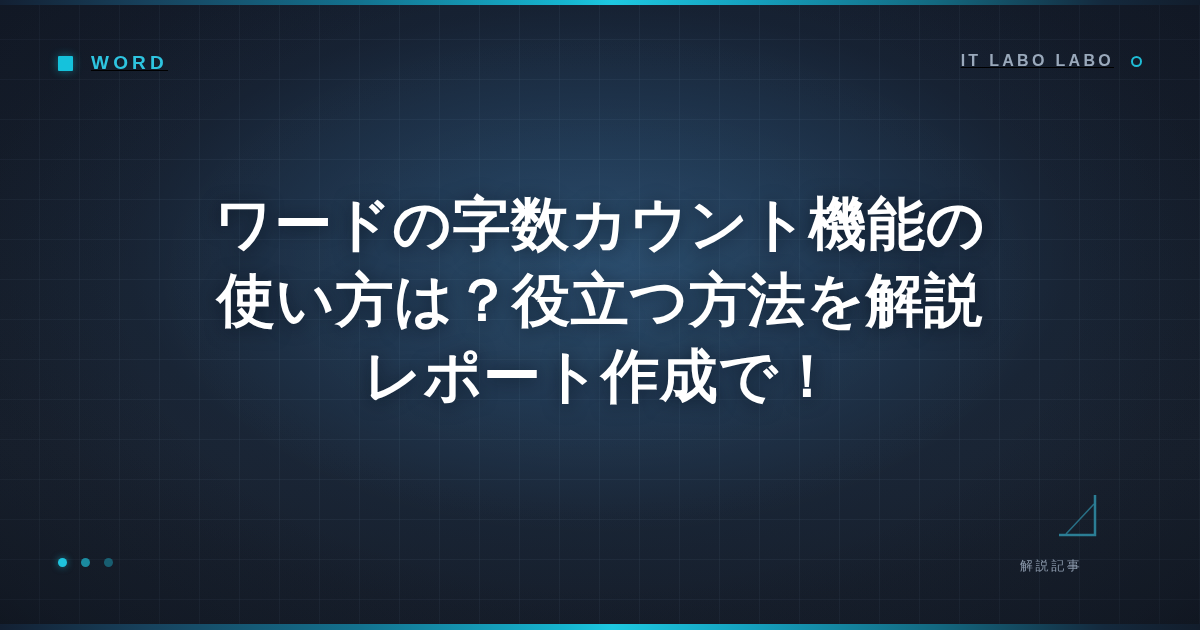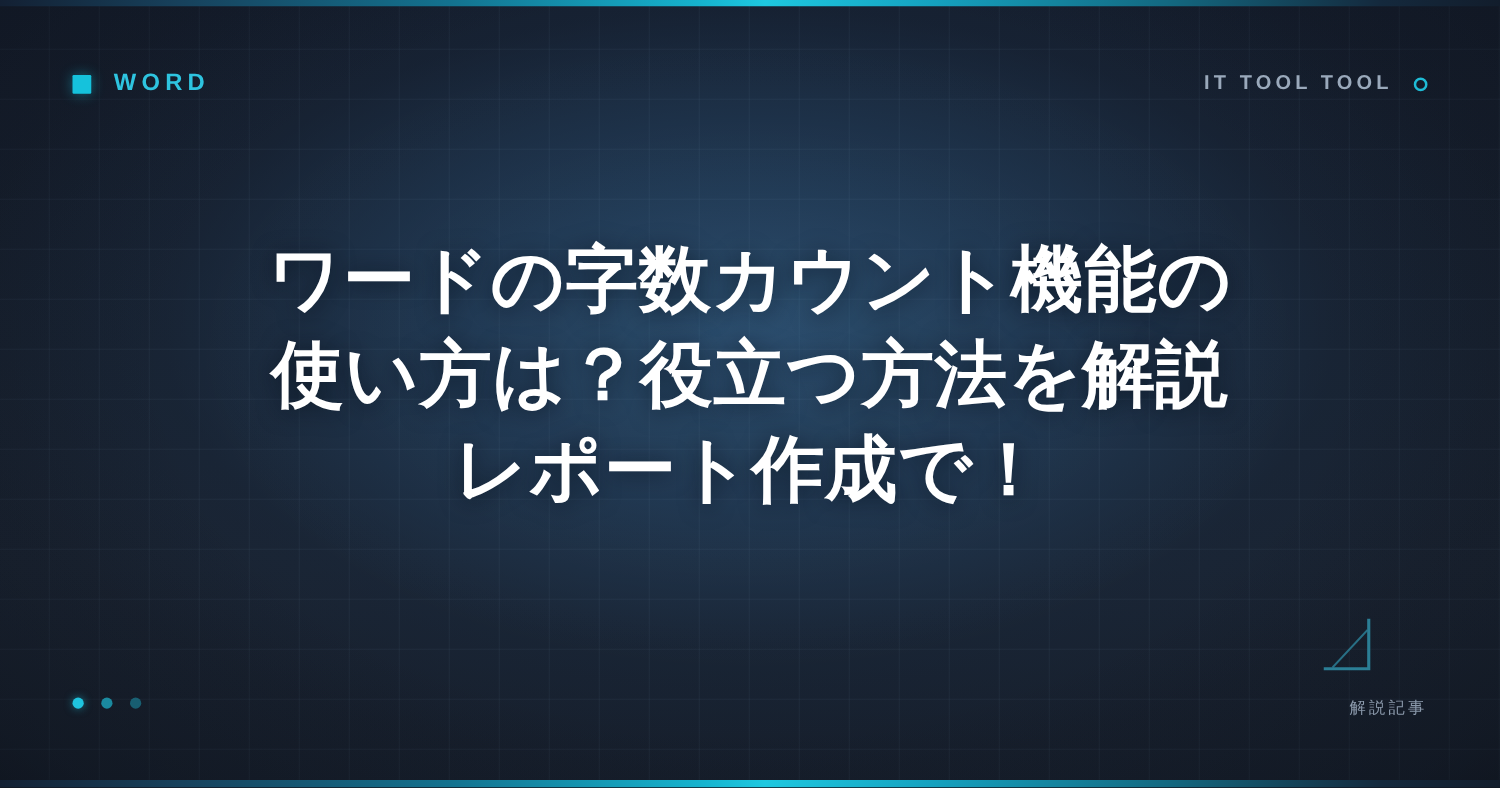--- a/index.html
+++ b/index.html
@@ -78,24 +78,25 @@
   #accent-bottom { bottom: 0; height: 6px; }
 
   
   #header {
     position: absolute;
     top: 52px;
     left: 0;
     width: 1200px;
     height: 30px;
     display: flex;
-    align-items: center;
+    align-items: flex-start;
     justify-content: space-between;
     padding: 0 58px;
     box-sizing: border-box;
+    text-decoration: underline;
   }
   #logo-group {
     display: flex;
     align-items: center;
     gap: 18px;
   }
   #logo-mark {
     width: 15px;
     height: 15px;
     background: #15c2dc;
@@ -163,21 +164,21 @@
   #dot-1 { opacity: 1; box-shadow: 0 0 7px rgba(31,196,222,0.55); }
   #dot-2 { opacity: 0.66; }
   #dot-3 { opacity: 0.40; }
 
   
   #badge {
     position: absolute;
     right: 58px;
     bottom: 55px;
     width: 122px;
-    text-align: right;
+    text-align: left;
   }
   #badge-mark {
     width: 56px;
     height: 50px;
     margin: 0 auto 14px auto;
     display: block;
   }
   #badge-label {
     color: #8b99ab;
     font-size: 13px;
@@ -195,21 +196,21 @@
 
   <div class="accent-bar" id="accent-top"></div>
   <div class="accent-bar" id="accent-bottom"></div>
 
   <div id="header">
     <div id="logo-group">
       <span id="logo-mark"></span>
       <span id="logo-text">WORD</span>
     </div>
     <div id="brand-group">
-      <span id="brand-text">IT TOOL TOOL</span>
+      <span id="brand-text">IT LABO LABO</span>
       <span id="brand-ring"></span>
     </div>
   </div>
 
   <div id="title-block">
     <div class="title-line">ワードの字数カウント機能の</div>
     <div class="title-line">使い方は？役立つ方法を解説</div>
     <div class="title-line">レポート作成で！</div>
   </div>
 

